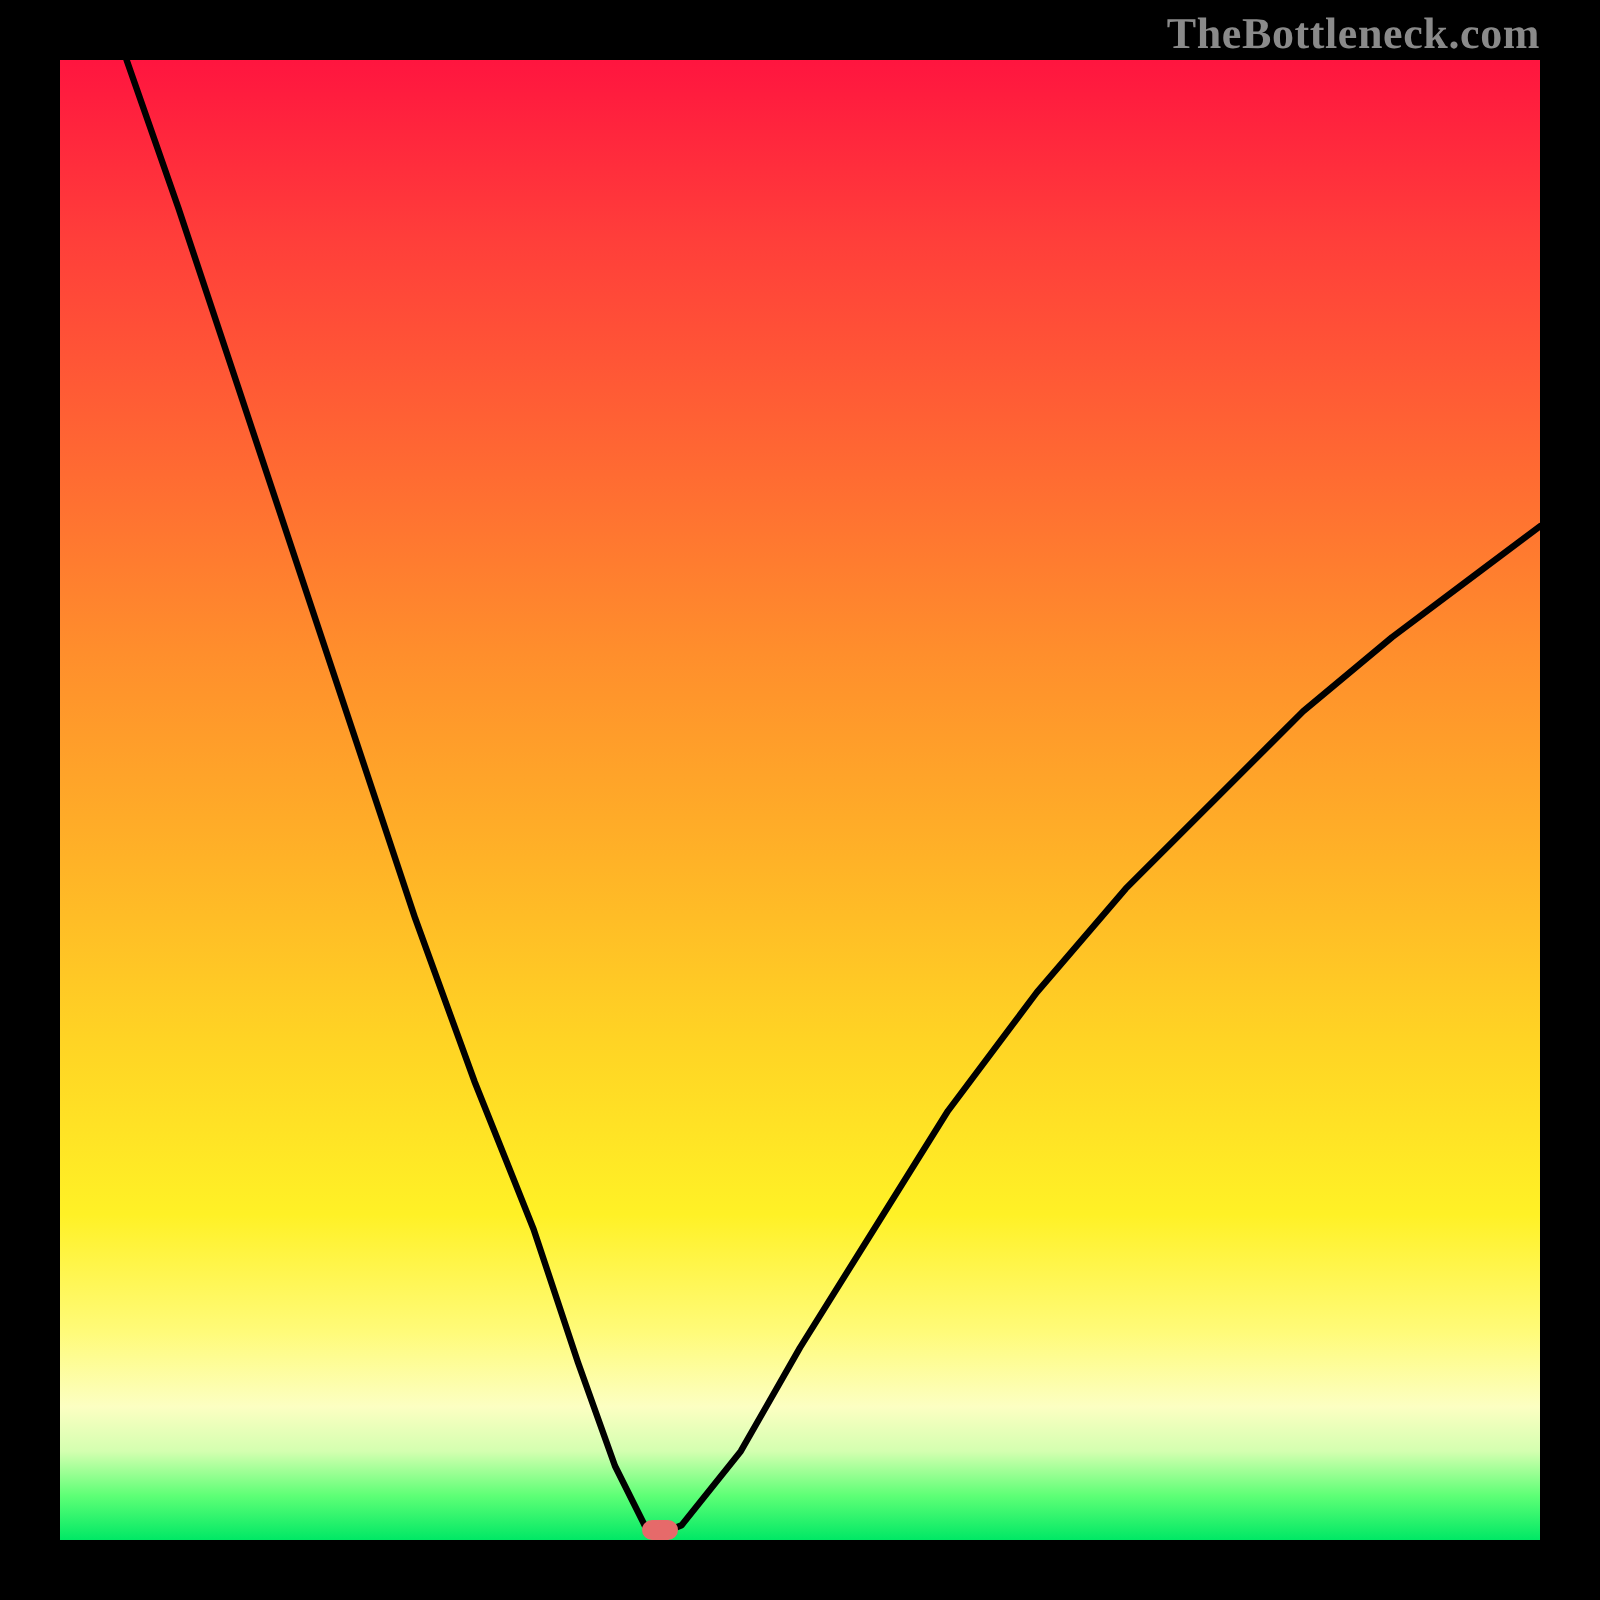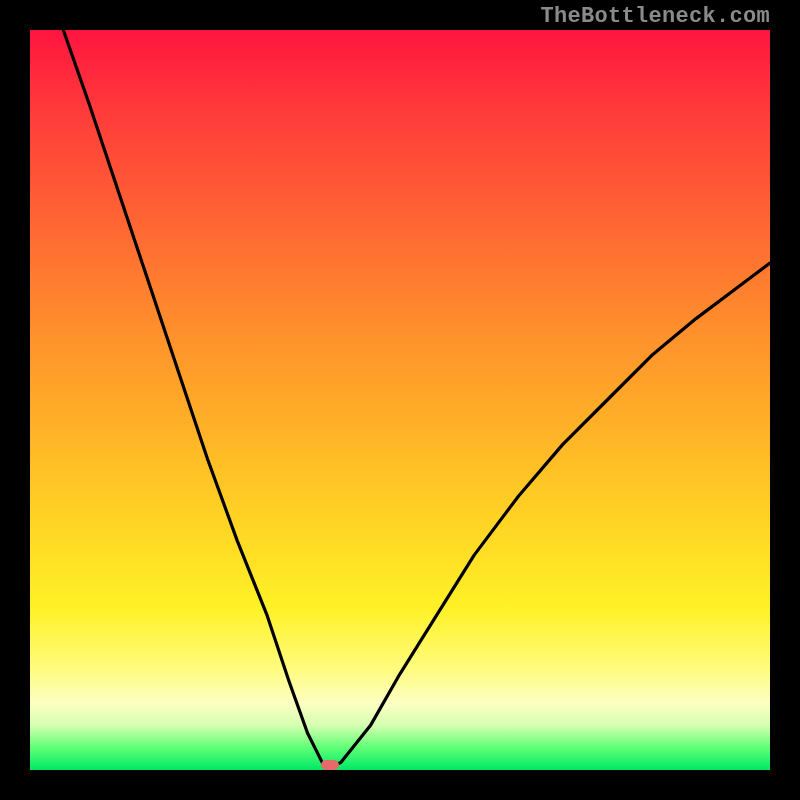--- a/index.html
+++ b/index.html
@@ -51,21 +51,21 @@
     width: 18px;
     height: 10px;
     border-radius: 5px;
     background: #e66a6a;
     transform: translate(-50%, -50%);
   }
   .watermark {
     position: absolute;
     top: 4px;
     right: 30px;
-    font-family: Liberation Mono, monospace;
+    font-family: Liberation Serif, serif;
     font-size: 22px;
     font-weight: 600;
     color: #8a8a8a;
     letter-spacing: 0.3px;
     user-select: none;
   }
 </style>
 </head>
 <body>
 

